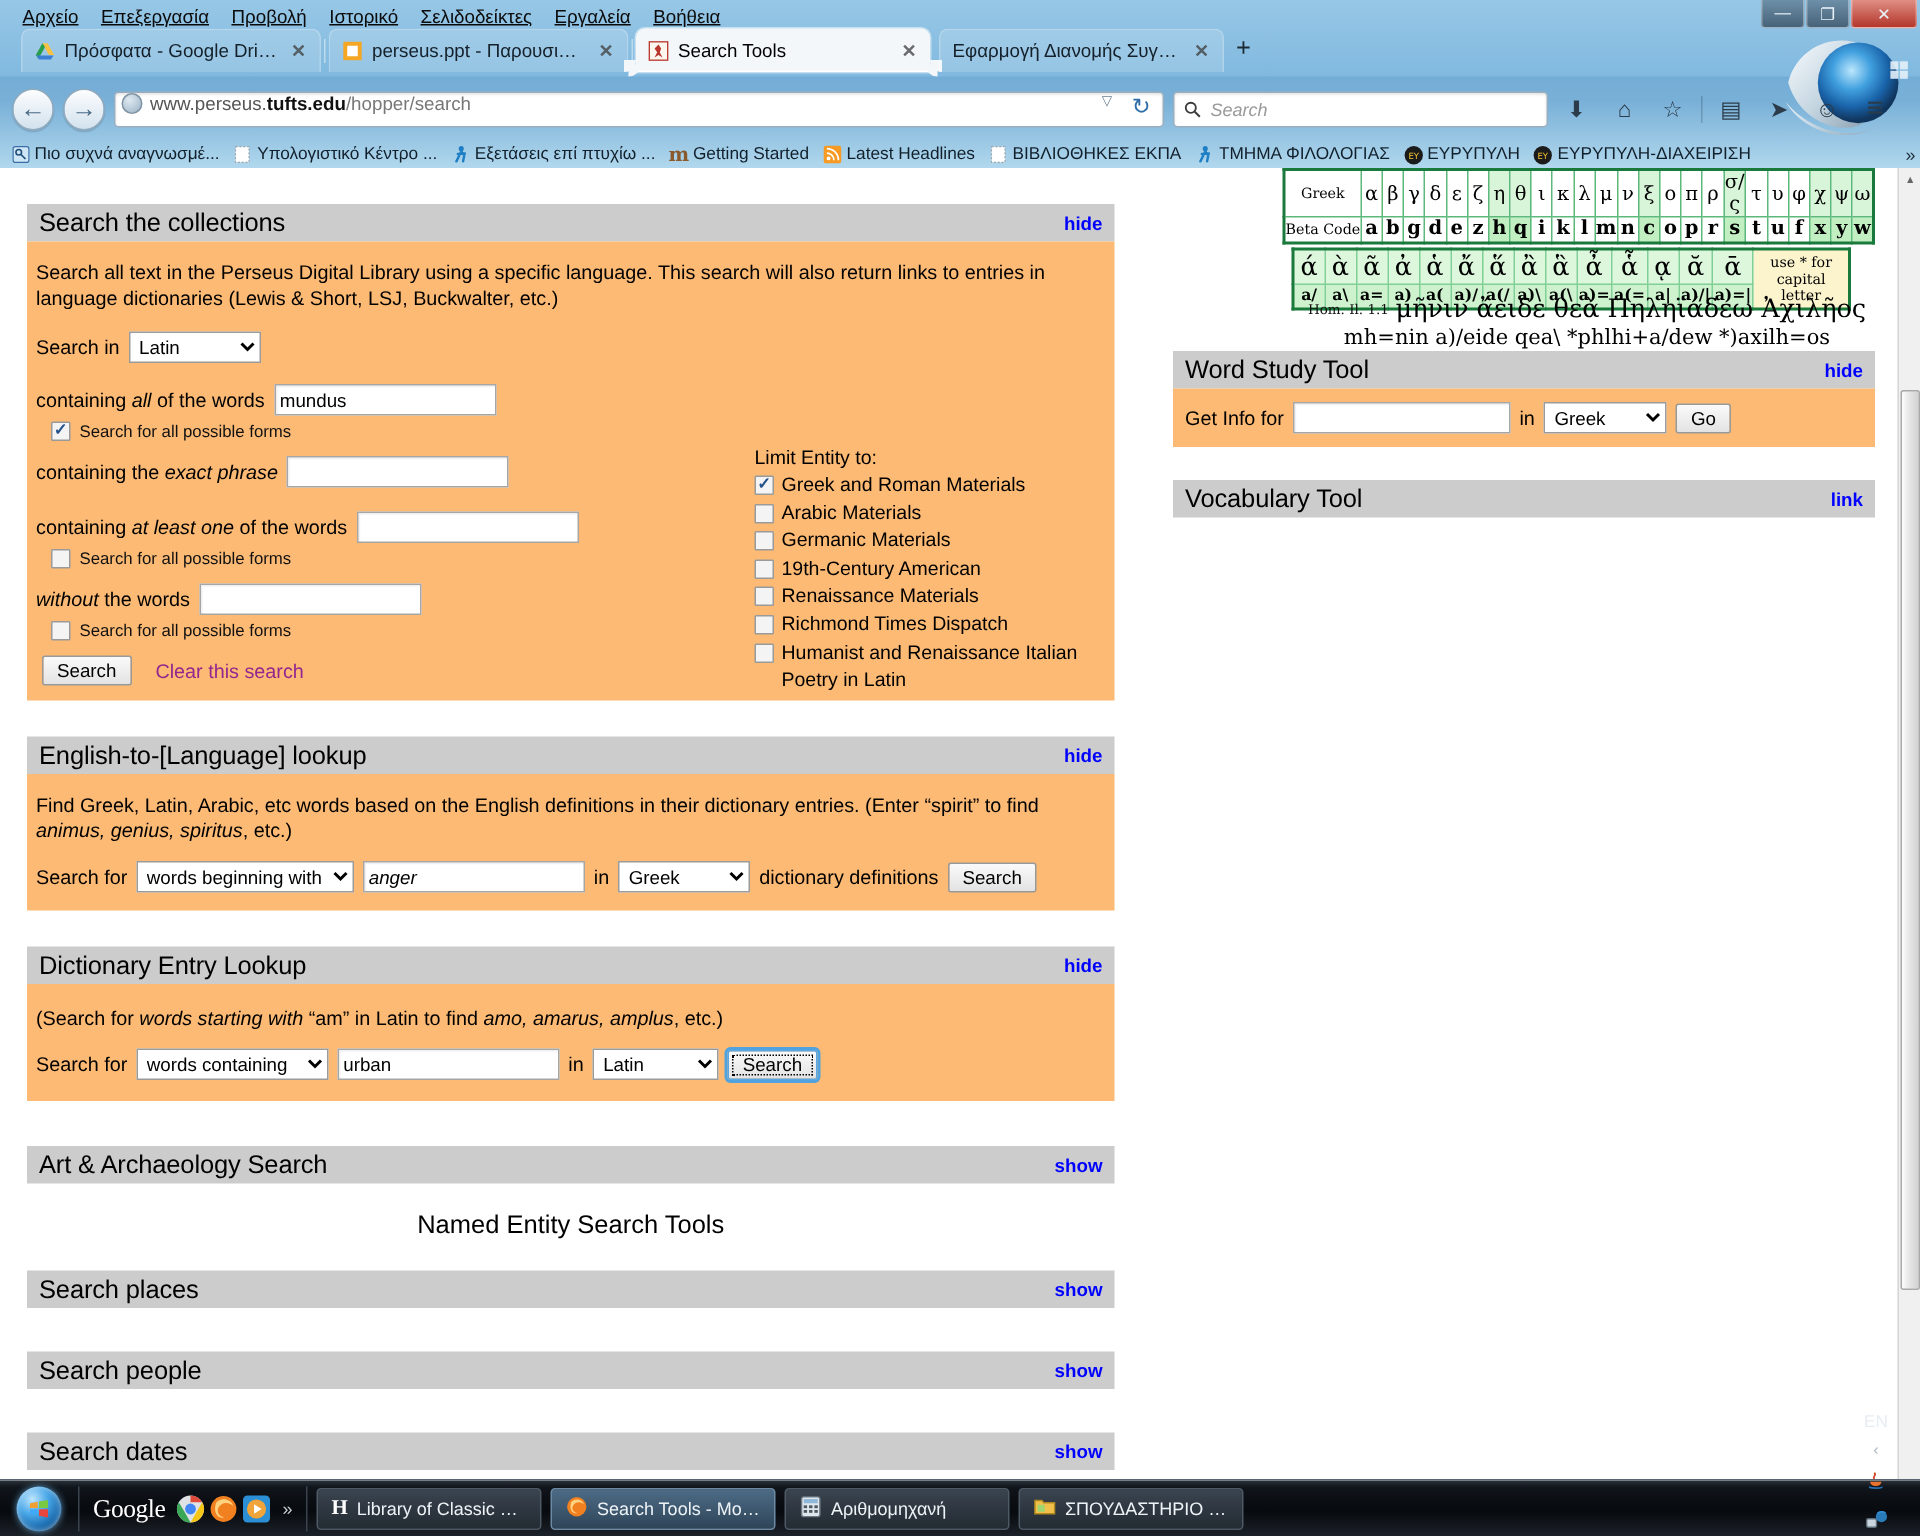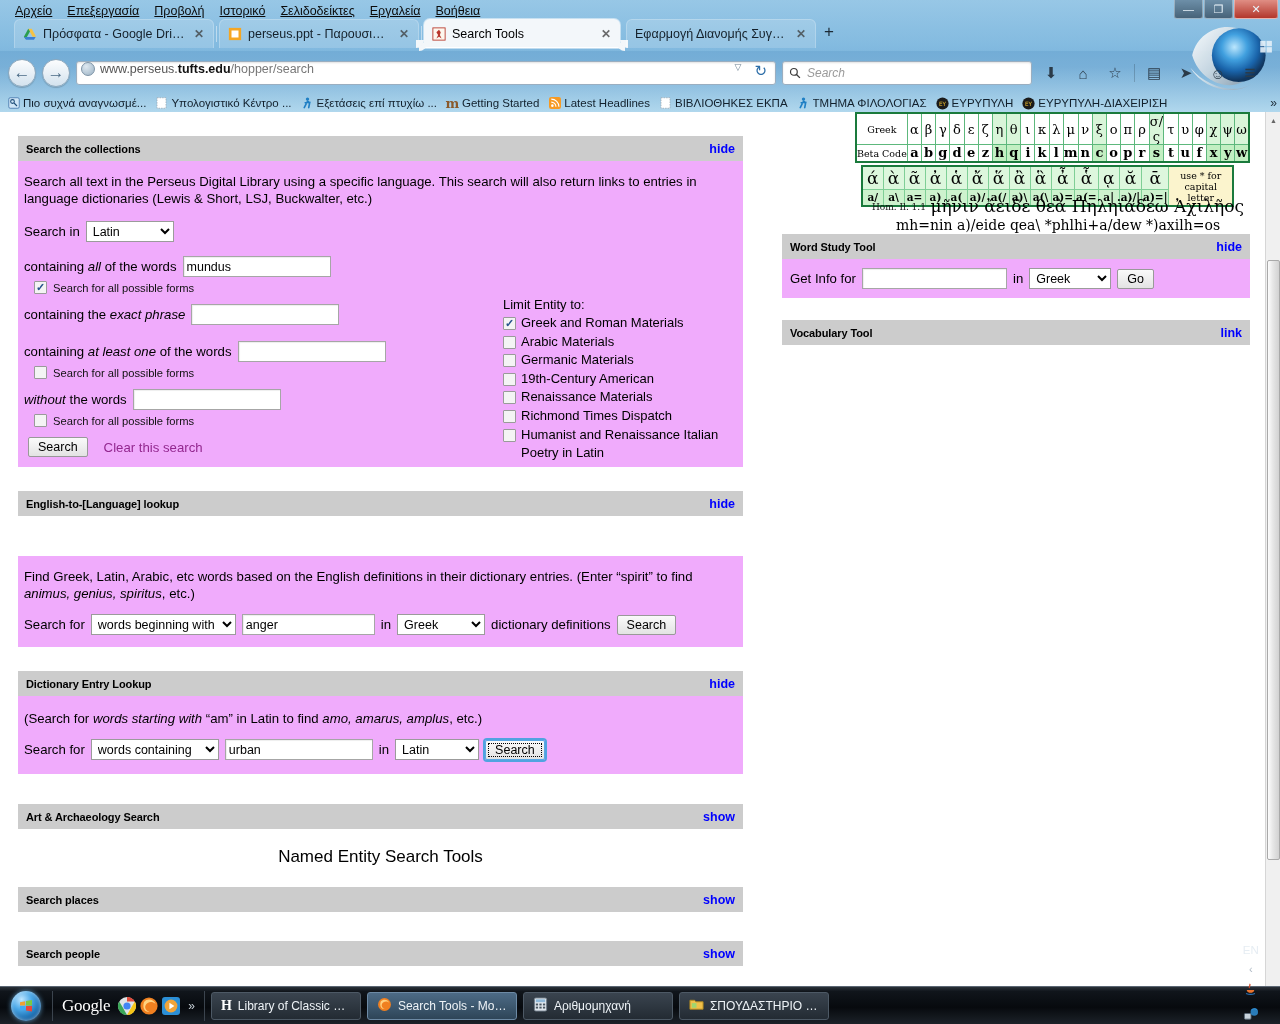--- a/index.html
+++ b/index.html
@@ -102,23 +102,23 @@
   #vsc-thumb { position:absolute; left:1px; top:148px; width:13px; height:600px;
     background:linear-gradient(to right,#fdfdfd,#e6e6e6 45%,#d2d2d2);
     border:1px solid #a9a9a9; border-radius:2px;}
 
   
   #leftcol { position:absolute; left:18px; top:24px; width:725px; }
 
   .panel { margin-bottom:0; }
   .phead { background:#cccccc; height:25px; display:flex; align-items:center;
     justify-content:space-between; padding:0 8px 0 8px; }
-  .phead .ptitle { font-size:11px; font-weight:bold; color:#000; letter-spacing:-.1px;}
+  .phead .ptitle { font-size:17px; font-weight:normal; color:#000; letter-spacing:-.1px;}
   .phead .plink { font-size:12.5px; font-weight:bold; color:#0000ff; }
-  .pbody { background:#f0abfc; padding:12px 6px 14px 6px; }
+  .pbody { background:#fdba74; padding:12px 6px 14px 6px; }
   .ptext { font-size:13.2px; color:#000; line-height:17px; margin:0 0 14px 0;}
   .ptext i { font-style:italic;}
 
   .row { display:flex; align-items:center; font-size:13.2px; color:#000; margin-bottom:4px;}
   .row i { font-style:italic;}
 
   select.ui { font-family:"Liberation Sans",sans-serif; font-size:12.5px; height:21px;
     background:#fff; border:1px solid #9b9b9b; color:#000; padding:1px 2px;}
   input.ui { font-family:"Liberation Sans",sans-serif; font-size:12.5px; height:21px;
     background:#fff; border:1px solid #a6a6a6; color:#000; padding:1px 3px;
@@ -485,28 +485,28 @@
       </div>
     </div>
 
     <div class="spacer-lg"></div>
 
     <div class="panel">
       <div class="phead">
         <span class="ptitle">English-to-[Language] lookup</span>
         <span class="plink">hide</span>
       </div>
-      <div class="pbody" style="padding:12px 6px 12px 6px;margin-top:40px;">
+      <div class="pbody" style="padding:12px 6px 12px 6px;">
         <p class="ptext" style="width:700px;margin-bottom:12px;"><span>Find Greek, Latin, Arabic, etc words based on the English definitions in their dictionary entries. (Enter “spirit” to find </span><i>animus, genius, spiritus</i><span>, etc.)</span></p>
         <div class="searchrow">
           <span>Search for</span>
           <select class="ui" style="width:145px;">
             <option>words beginning with</option>
           </select>
-          <input class="ui" style="width: 133px;" value="anger">
+          <input class="ui" style="width: 148px; font-style: italic;" value="anger">
           <span>in</span>
           <select class="ui" style="width:88px;">
             <option>Greek</option>
           </select>
           <span>dictionary definitions</span>
           <button class="ui">Search</button>
         </div>
       </div>
     </div>
 

